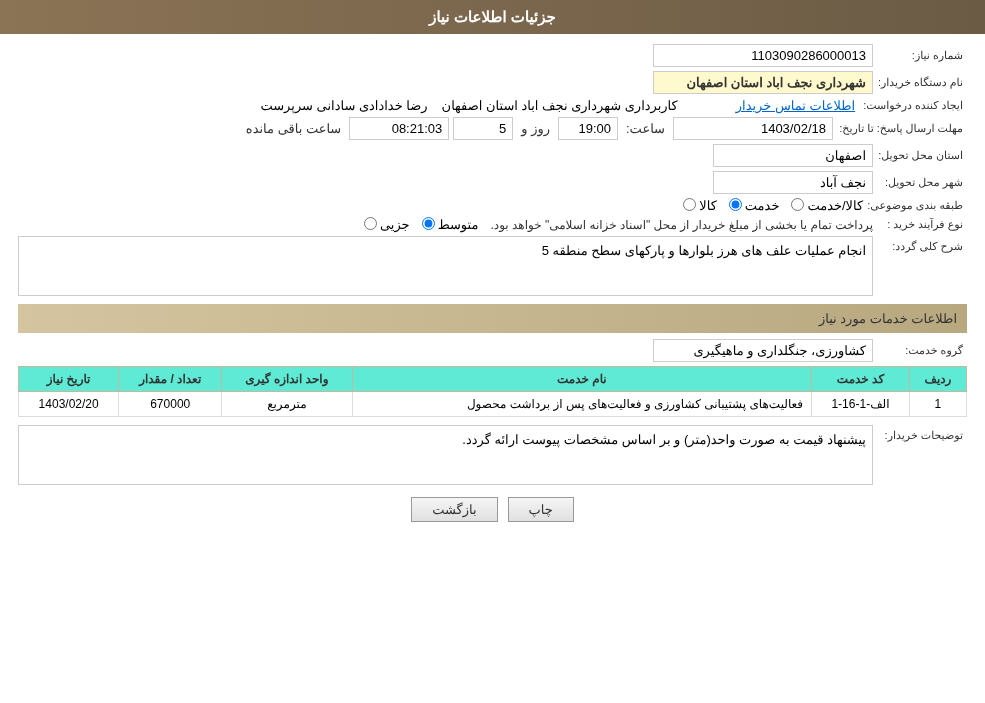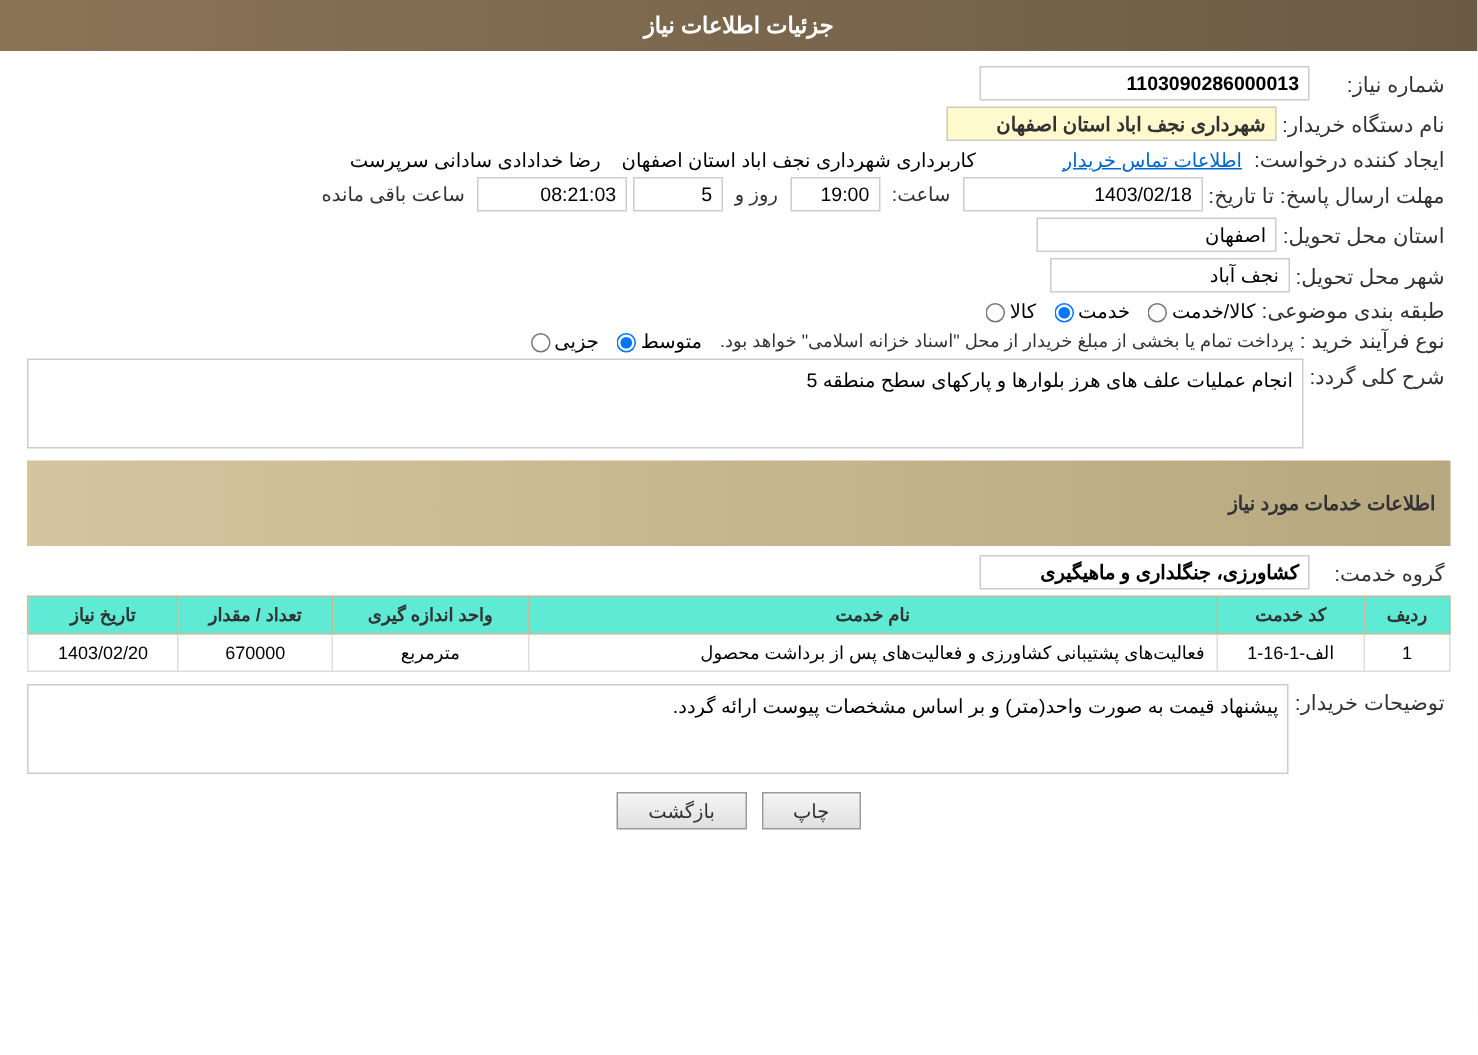--- a/index.html
+++ b/index.html
@@ -25,35 +25,35 @@
       font-size: 15px;
       font-weight: bold;
       letter-spacing: 1px;
     }
     .content-area {
       padding: 10px 18px;
       background: #fff;
     }
     .label {
       color: #333;
-      font-size: 14px;
+      font-size: 11px;
       white-space: nowrap;
       min-width: 90px;
       text-align: right;
       padding-right: 4px;
     }
     .value-box {
       border: 1px solid #ccc;
       background: #fff;
       padding: 3px 6px;
       min-height: 22px;
       font-size: 13px;
       direction: rtl;
     }
-    .value-box.wide { min-width: 220px; font-weight: bold; }
+    .value-box.wide { min-width: 220px; }
     .value-box.medium { min-width: 160px; }
     .value-box.small { min-width: 100px; }
     .value-box.xsmall { min-width: 60px; }
     .value-box.highlight {
       background: #fffacd;
       color: #333;
     }
     .link-style {
       color: #0066cc;
       cursor: pointer;
@@ -69,32 +69,32 @@
     }
     
     .radio-group {
       display: flex;
       align-items: center;
       gap: 12px;
       direction: rtl;
     }
     .radio-item {
       display: flex;
-      align-items: flex-end;
+      align-items: flex-start;
       gap: 3px;
     }
     .radio-item input[type="radio"] {
       margin: 0;
     }
     
     .section-header {
       background: linear-gradient(to right, #d4c5a0, #b8a880);
       color: #333;
-      font-weight: bold;
-      padding: 21px 10px;
+      font-weight: normal;
+      padding: 7px 10px;
       margin: 8px 0 6px 0;
       font-size: 13px;
     }
     
     .data-table {
       width: 100%;
       border-collapse: collapse;
       margin-bottom: 8px;
     }
     .data-table th {

